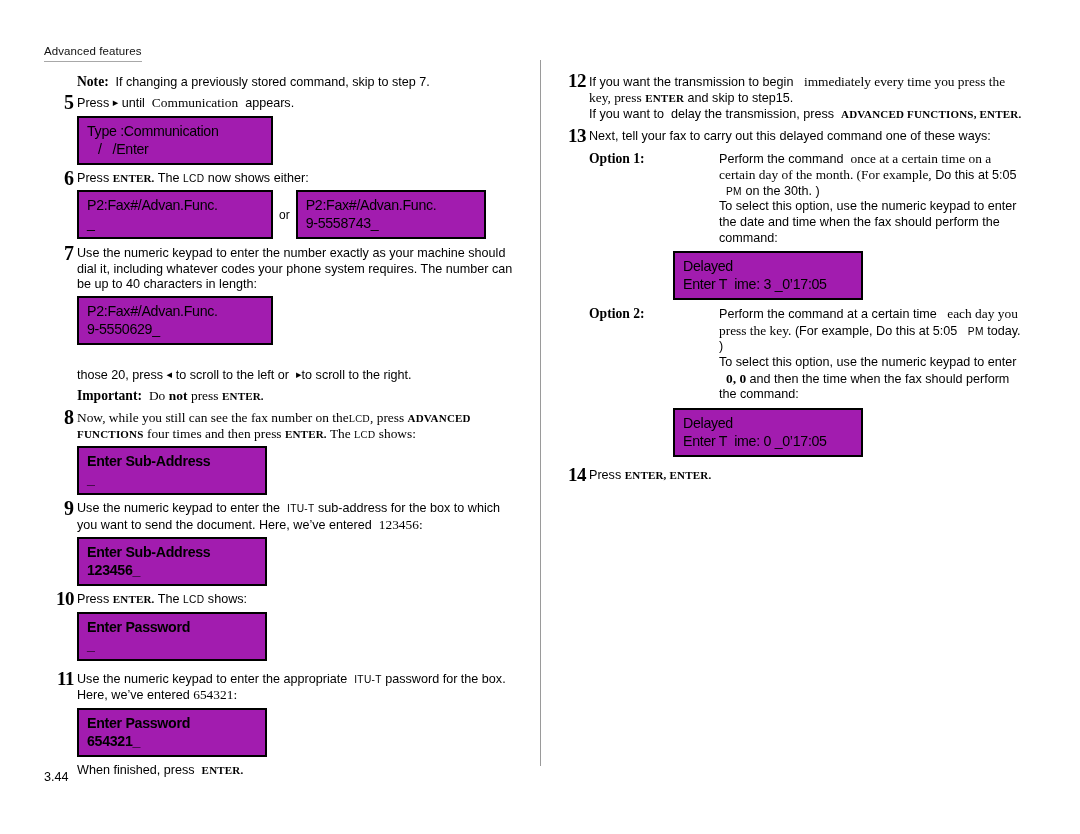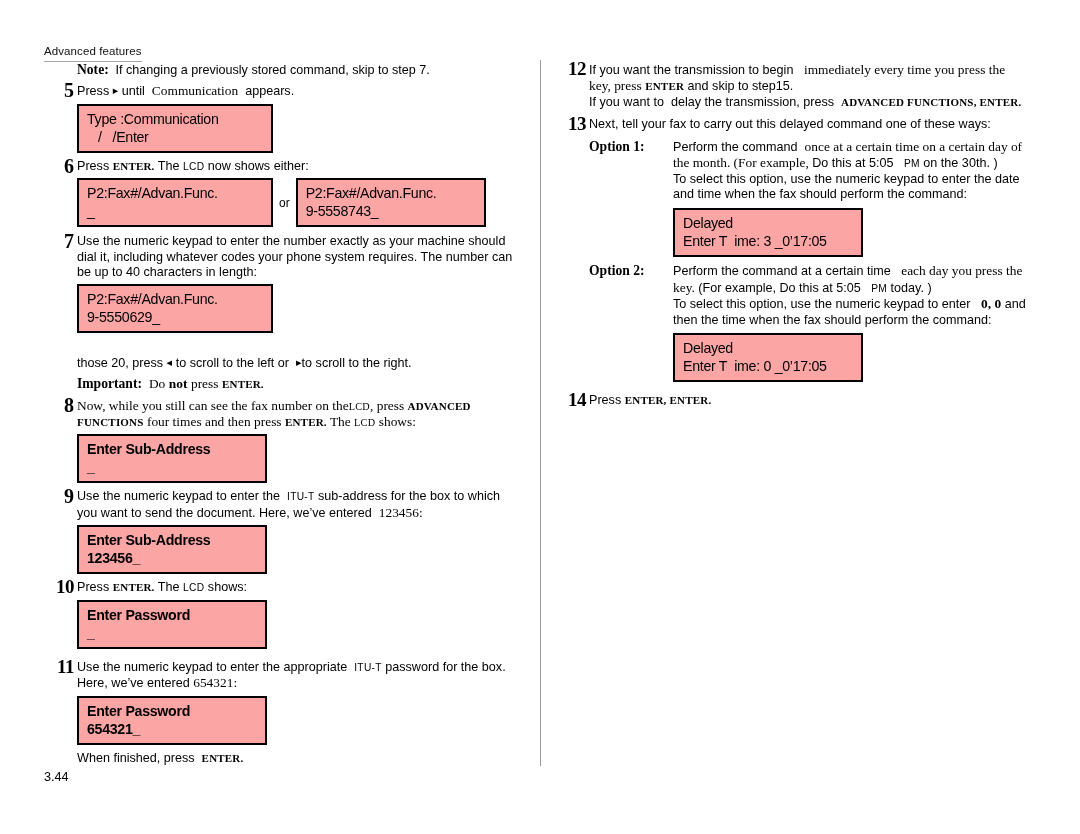--- a/index.html
+++ b/index.html
@@ -29,21 +29,21 @@
     letter-spacing: .1px;
     color: #111;
     padding-bottom: 3px;
     border-bottom: 1.6px solid #a8a8a8;
     line-height: 14px;
   }
 
   
   .col {
     position: absolute;
-    top: 62px;
+    top: 74px;
   }
   .col-left  { left: 44px;  width: 476px; }
   .col-right { left: 556px; width: 470px; }
 
   .divider {
     position: absolute;
     left: 540px;
     top: 60px;
     width: 1.4px;
     height: 706px;
@@ -102,21 +102,21 @@
   .bold { font-weight: bold; }
 
   
   .lcd {
     border: 2px solid #000;
     box-sizing: border-box;
     padding: 4px 8px 5px 8px;
     font-size: 14.2px;
     line-height: 18px;
     letter-spacing: -.3px;
-    background: #fca5a5;
+    background: #a21caf;
   }
   .lcd .l1, .lcd .l2 { white-space: pre; display: block; }
   .lcd .l2 { min-height: 18px; }
 
   .lcd-wrap { margin-left: 33px; margin-top: 4px; margin-bottom: 6px; }
   .lcd-w1 { width: 196px; }
   .lcd-w2 { width: 190px; font-weight: bold; }
 
   
   .pairrow {
@@ -132,20 +132,21 @@
   }
   .pair-a { width: 196px; }
   .pair-b { width: 190px; }
 
   
   .optrow {
     margin-left: 33px;
     margin-top: 6px;
     display: flex;
     align-items: flex-start;
+    gap: 46px;
   }
   .optlabel {
     width: 84px;
     flex: 0 0 84px;
     font-family: "Liberation Serif", serif;
     font-weight: bold;
     font-size: 13.6px;
     line-height: 16px;
   }
   .optbody {

